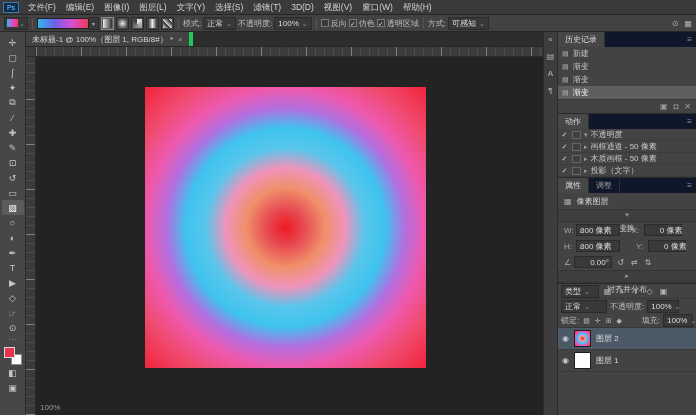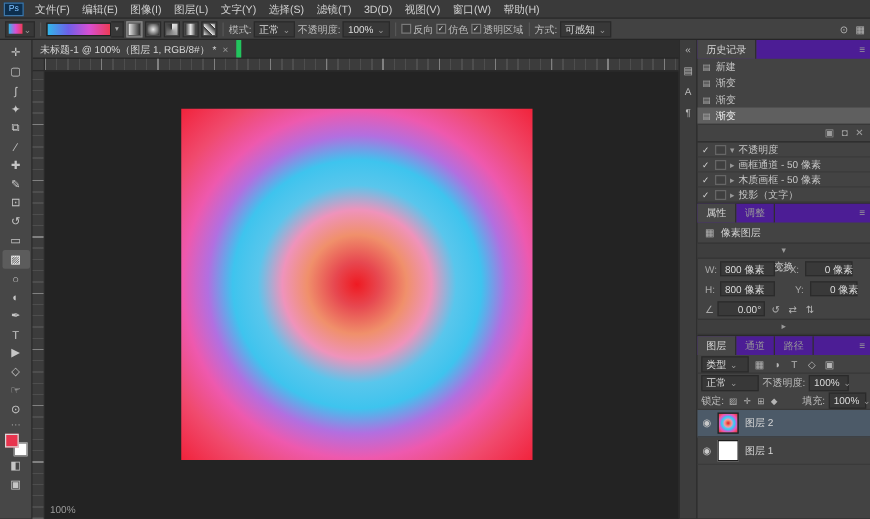--- a/index.html
+++ b/index.html
@@ -88,21 +88,21 @@
   .dockstrip { position:absolute; left:543px; top:32px; width:14px; height:383px; background:#3d3d3d;
                border-left:1px solid #2b2b2b; display:flex; flex-direction:column; align-items:center;
                padding-top:3px; gap:8px; font-size:8px; color:#b8b8b8; }
   .i-chevleft::before { content:"«"; } .i-grid::before { content:"▤"; }
   .i-A::before { content:"A"; } .i-para::before { content:"¶"; }
 
   
   .panels { position:absolute; left:557px; top:32px; width:139px; height:383px; background:#434343;
             border-left:1px solid #2b2b2b; display:flex; flex-direction:column; font-size:8px; }
   .panel { border-bottom:1px solid #2a2a2a; flex:none; }
-  .phead { height:15px; background:#4c1d95; display:flex; align-items:stretch; }
+  .phead { height:15px; background:#0f172a; display:flex; align-items:stretch; }
   .ptab { background:#474747; display:flex; align-items:center; padding:0 7px; color:#d8d8d8;
           border-right:1px solid #2e2e2e; white-space:nowrap; }
   .ptab.inactive { background:transparent; color:#989898; }
   .phead-icons { margin-left:auto; display:flex; align-items:center; padding-right:4px; color:#999; }
   .i-menu::before { content:"≡"; }
 
   .hrow { height:13px; display:flex; align-items:center; gap:4px; padding:0 4px; color:#c4c4c4; }
   .hrow.sel { background:#5f5f5f; color:#f2f2f2; }
   .i-page::before { content:"▤"; color:#a8a8a8; font-size:7px; }
   .hfoot { height:14px; display:flex; justify-content:flex-end; align-items:center; gap:6px;
@@ -341,20 +341,26 @@
       <span>渐变</span>
     </div>
     <div class="hfoot">
       <span class="i-newdoc"></span>
       <span class="i-camera"></span>
       <span class="i-trash"></span>
     </div>
   </div>
 
   <div class="panel">
+    <div class="phead">
+      <div class="ptab">动作</div>
+      <div class="phead-icons">
+          <span class="i-menu"></span>
+        </div>
+    </div>
     <div class="arow">
       <span class="acheck">✓</span>
       <span class="abox"></span>
       <span class="arr open"></span>
       <span class="alabel">不透明度</span>
     </div>
     <div class="arow">
       <span class="acheck">✓</span>
       <span class="abox"></span>
       <span class="arr"></span>
@@ -411,28 +417,20 @@
       <span class="ticon i-fliph"></span>
       <span class="ticon i-flipv"></span>
     </div>
     <div class="psec">
       <span class="arr"></span>
       <span>对齐并分布</span>
     </div>
   </div>
 
   <div class="panel" style="flex:1; border-bottom:none;">
-    <div class="phead">
-      <div class="ptab">图层</div>
-      <div class="ptab inactive">通道</div>
-      <div class="ptab inactive">路径</div>
-      <div class="phead-icons">
-          <span class="i-menu"></span>
-        </div>
-    </div>
     <div class="lfilter">
       <div class="select" style="width:38px;">
         <span>类型</span>
         <span class="caret"></span>
       </div>
       <span class="lf-icon i-pix"></span>
       <span class="lf-icon i-adj"></span>
       <span class="lf-icon i-T"></span>
       <span class="lf-icon i-shape"></span>
       <span class="lf-icon i-smart"></span>

